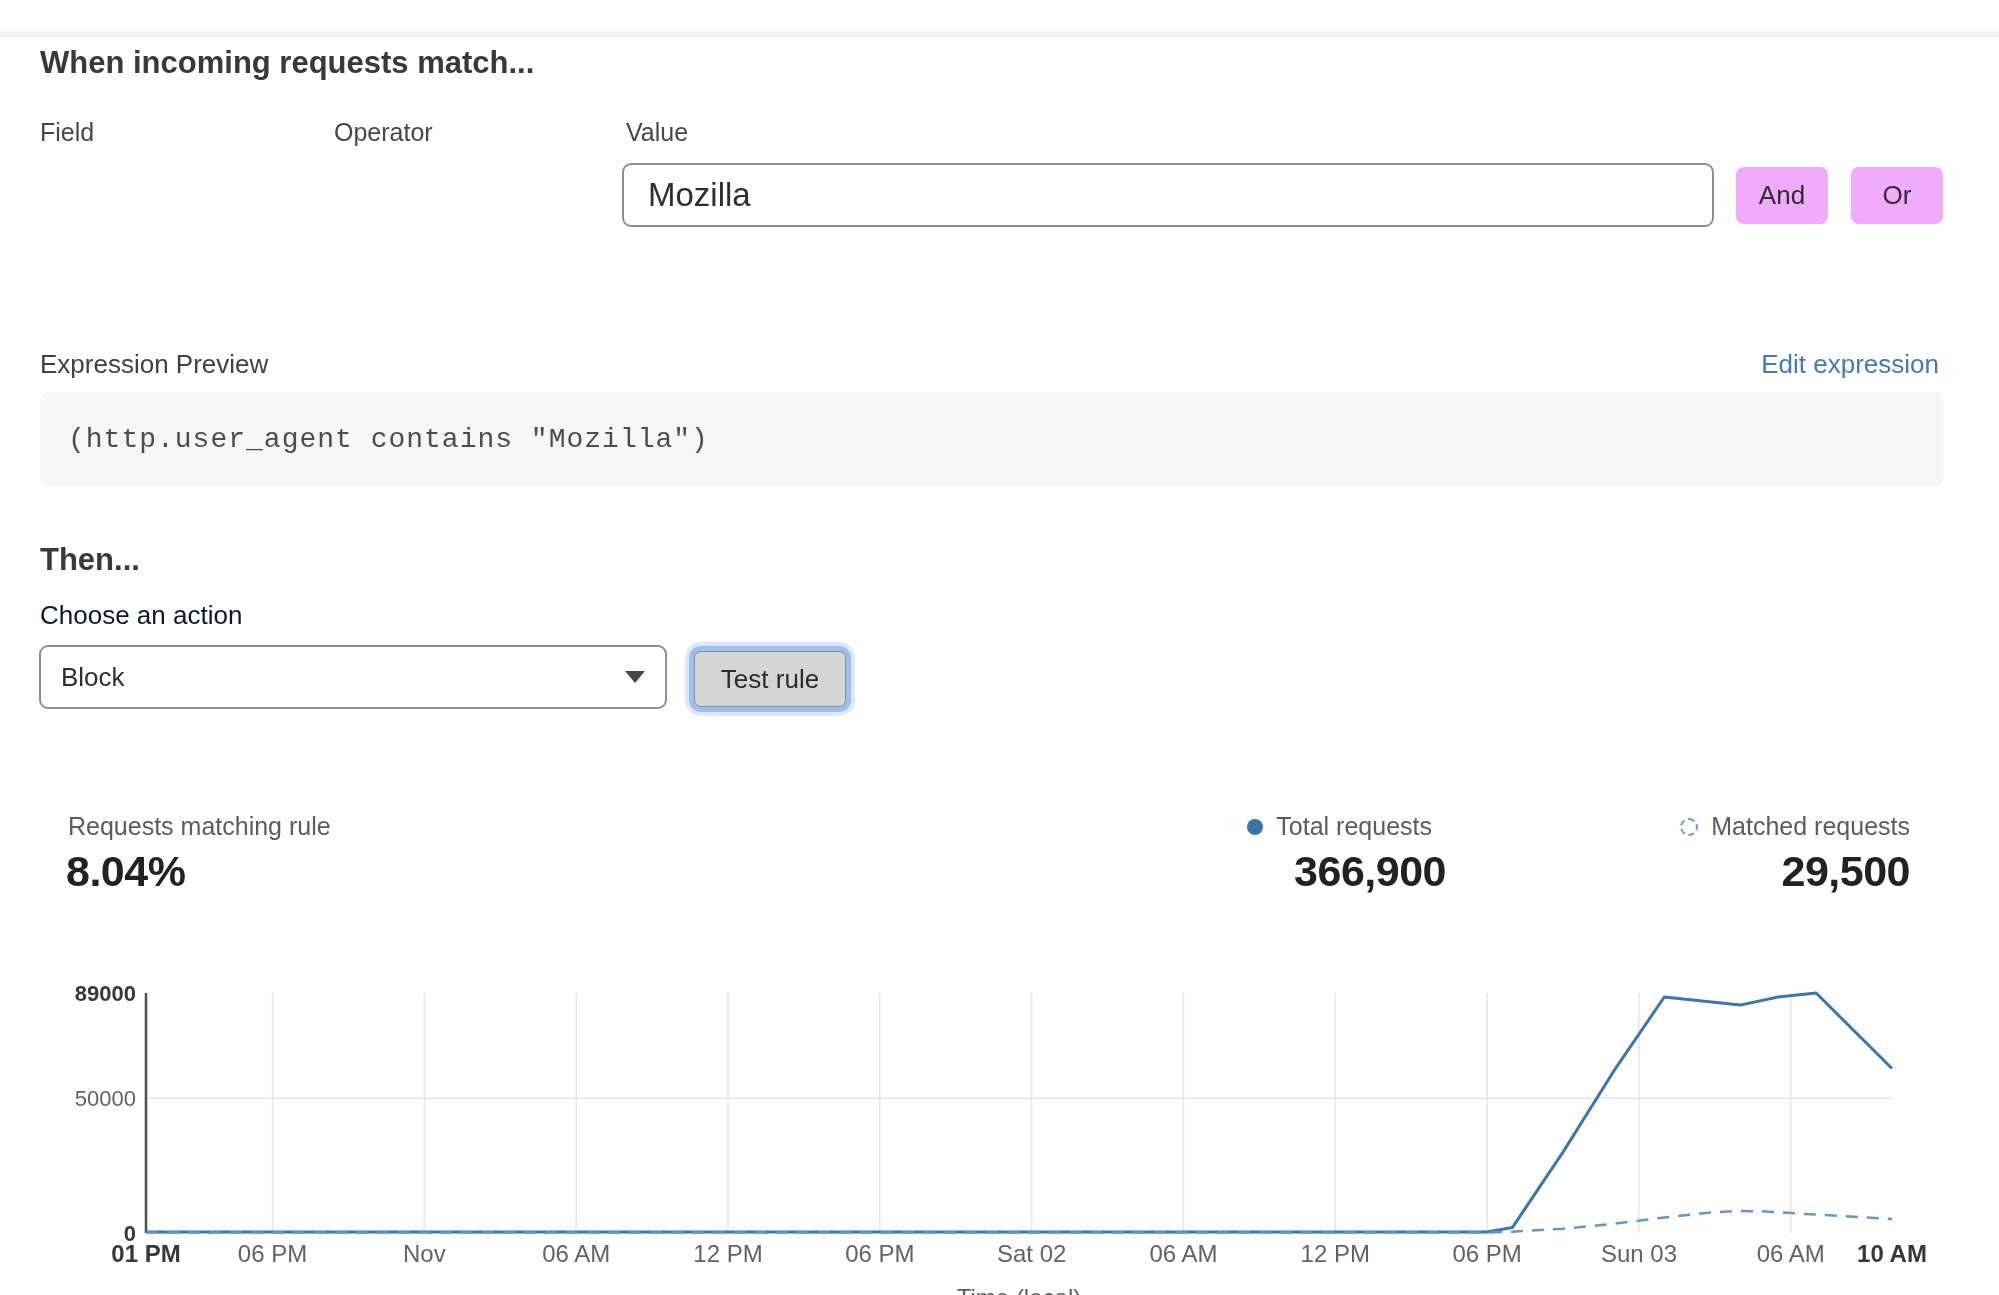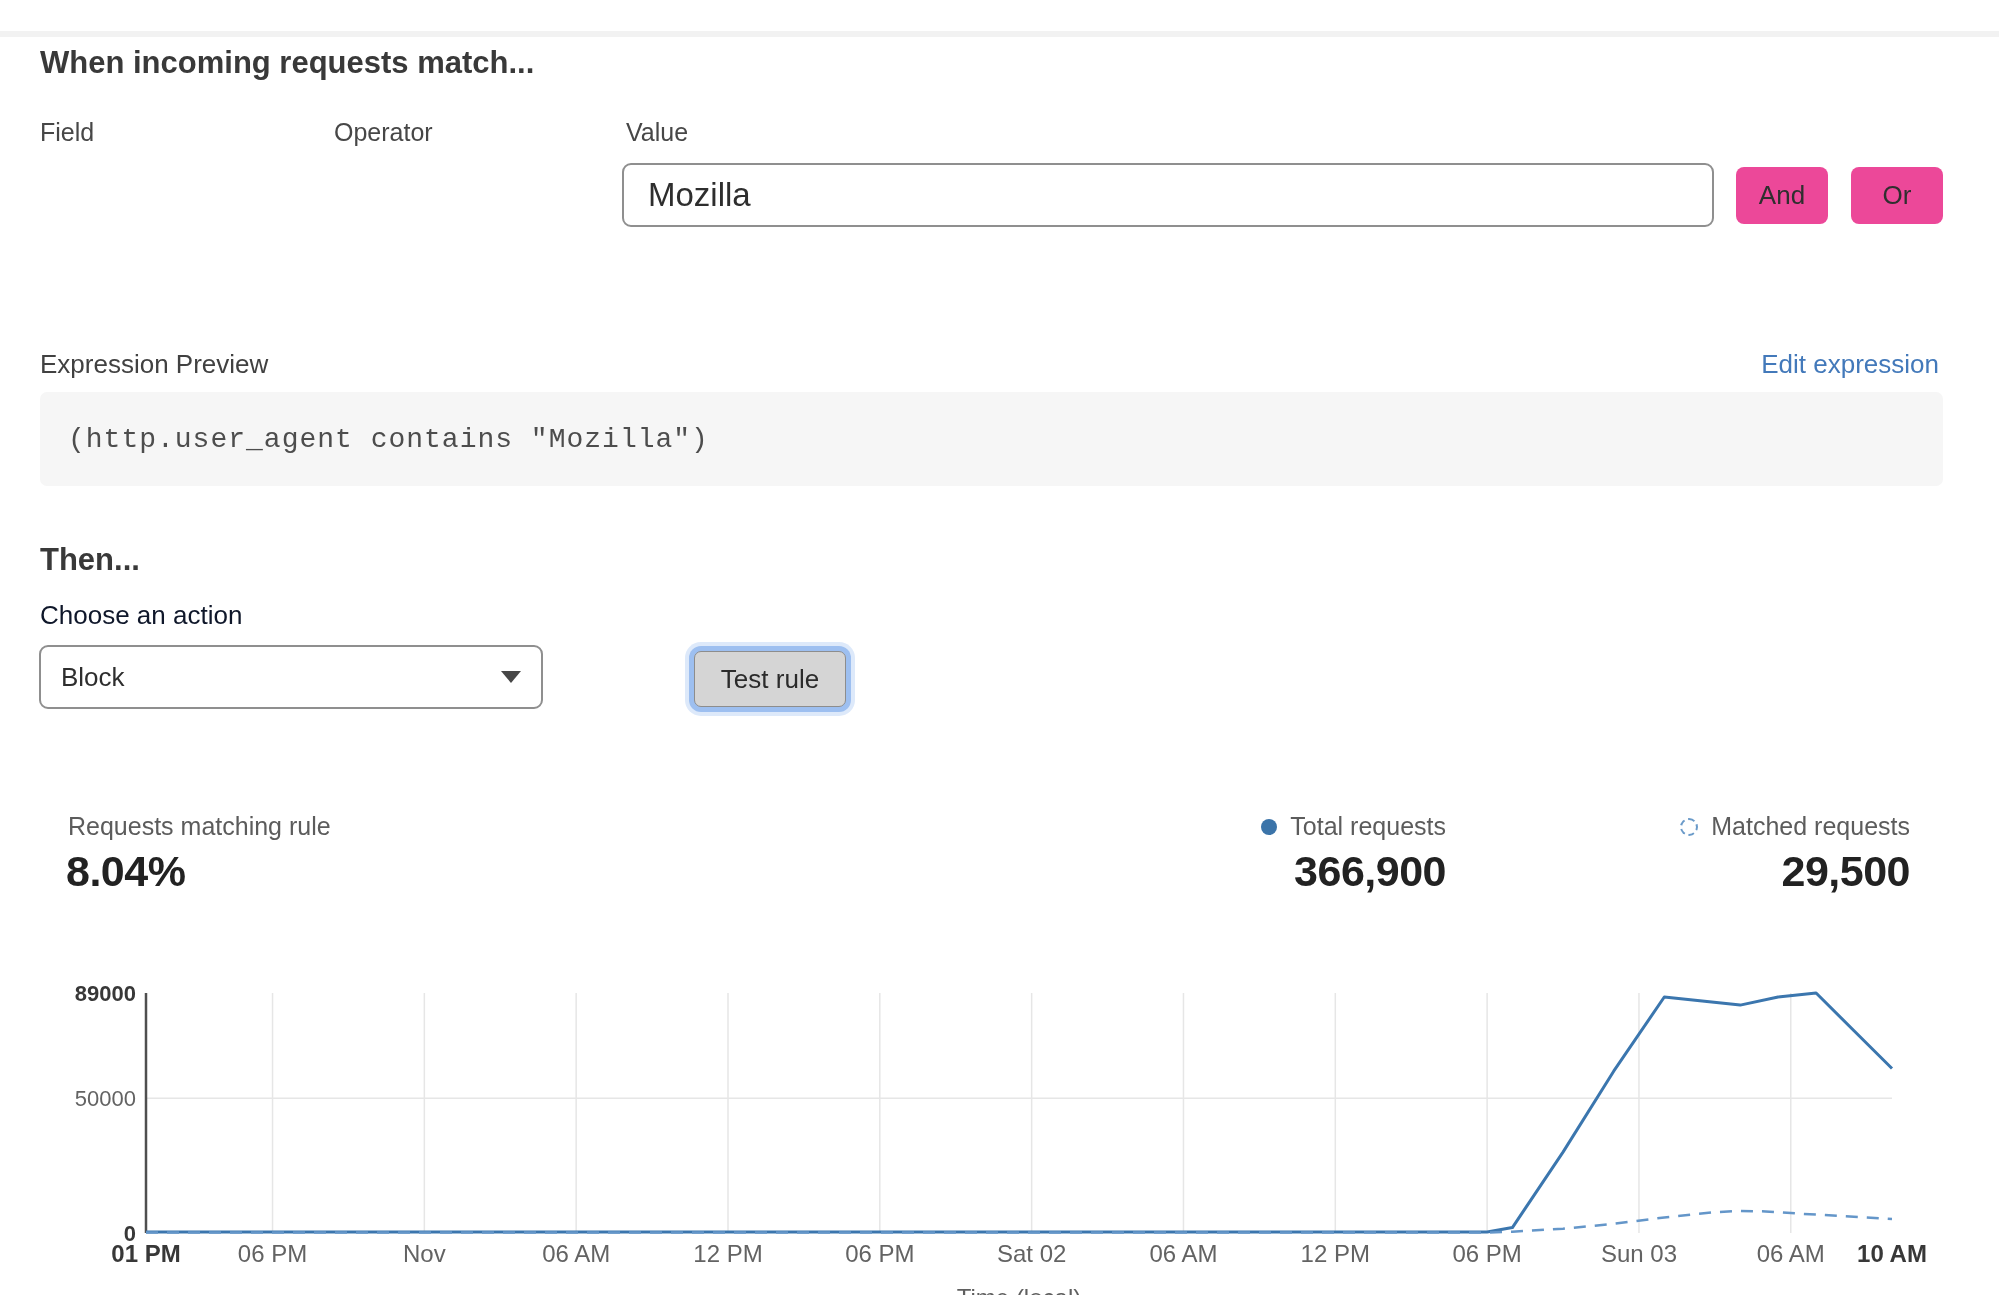--- a/index.html
+++ b/index.html
@@ -17,31 +17,31 @@
   }
   .select .val{flex:1;}
   .clear-x{font-size:26px;color:#5a5a5a;margin-right:26px;line-height:1;}
   .caret{width:0;height:0;border-left:10px solid transparent;border-right:10px solid transparent;border-top:12px solid #474747;}
   .text-input{
     left:622px;top:132px;width:1092px;height:64px;box-sizing:border-box;
     border:2px solid #8f8f8f;border-radius:9px;padding:0 24px;font-size:33px;color:#2e2e2e;
     font-family:Liberation Sans, sans-serif;outline:none;background:#fff;
   }
   .gray-btn{
-    top:136px;width:92px;height:57px;background:#ec4899;border:none;border-radius:8px;
+    top:136px;width:92px;height:57px;background:#f0abfc;border:none;border-radius:8px;
     font-size:26px;color:#2f2f2f;font-family:"Liberation Sans", sans-serif;
     display:flex;align-items:center;justify-content:center;cursor:pointer;
   }
   .section-label{font-size:26px;color:#414141;}
   .link{font-size:26px;color:#4379ba;cursor:pointer;}
   .code-box{left:40px;top:361px;width:1903px;height:94px;background:#f6f6f6;border-radius:7px;display:flex;align-items:center;}
   .code-text{margin-left:28px;font-family:"Liberation Mono", monospace;font-size:28px;color:#4d4d4d;letter-spacing:1px;}
   .h2{left:40px;top:511px;font-size:31px;font-weight:700;color:#393939;}
   .muted{color:#0f172a;}
-  .action-select{left:39px;top:614px;width:504px;}
+  .action-select{left:39px;top:614px;width:628px;}
   .test-btn{
     left:694px;top:620px;width:152px;height:56px;background:#d5d5d5;border:1px solid #8d8d8d;border-radius:7px;
     font-size:26px;color:#2b2b2b;font-family:"Liberation Sans", sans-serif;cursor:pointer;
     box-shadow:0 0 0 5px #9dbff0, 0 0 0 9px rgba(157,191,240,0.35);
   }
   .stat-label{font-size:25px;color:#5c5c5c;}
   .stat-value{font-size:43px;font-weight:700;color:#222222;letter-spacing:-0.5px;}
   .legend-row{display:flex;align-items:center;gap:13px;}
   .dot{width:16px;height:16px;border-radius:50%;background:#3b74a9;}
   .dashed-circle{width:14px;height:14px;border-radius:50%;border:2.5px dashed #6a9ac9;box-sizing:content-box;}
@@ -81,21 +81,21 @@
   <div class="abs select action-select">
     <span class="val">Block</span>
     <span class="caret"></span>
   </div>
 
   <button class="abs test-btn">Test rule</button>
 
   <div class="abs stat-label" style="left:68px;top:781px;">Requests matching rule</div>
   <div class="abs stat-value" style="left:66px;top:816px;">8.04%</div>
 
-  <div class="abs legend-row" style="right:553px;top:781px;">
+  <div class="abs legend-row" style="right:567px;top:781px;">
     <span class="dot"></span>
     <span class="stat-label">Total requests</span>
   </div>
   <div class="abs stat-value right-align" style="right:553px;top:816px;width:400px;">366,900</div>
 
   <div class="abs legend-row" style="right:89px;top:781px;">
     <span class="dashed-circle"></span>
     <span class="stat-label">Matched requests</span>
   </div>
   <div class="abs stat-value right-align" style="right:89px;top:816px;width:400px;">29,500</div>

